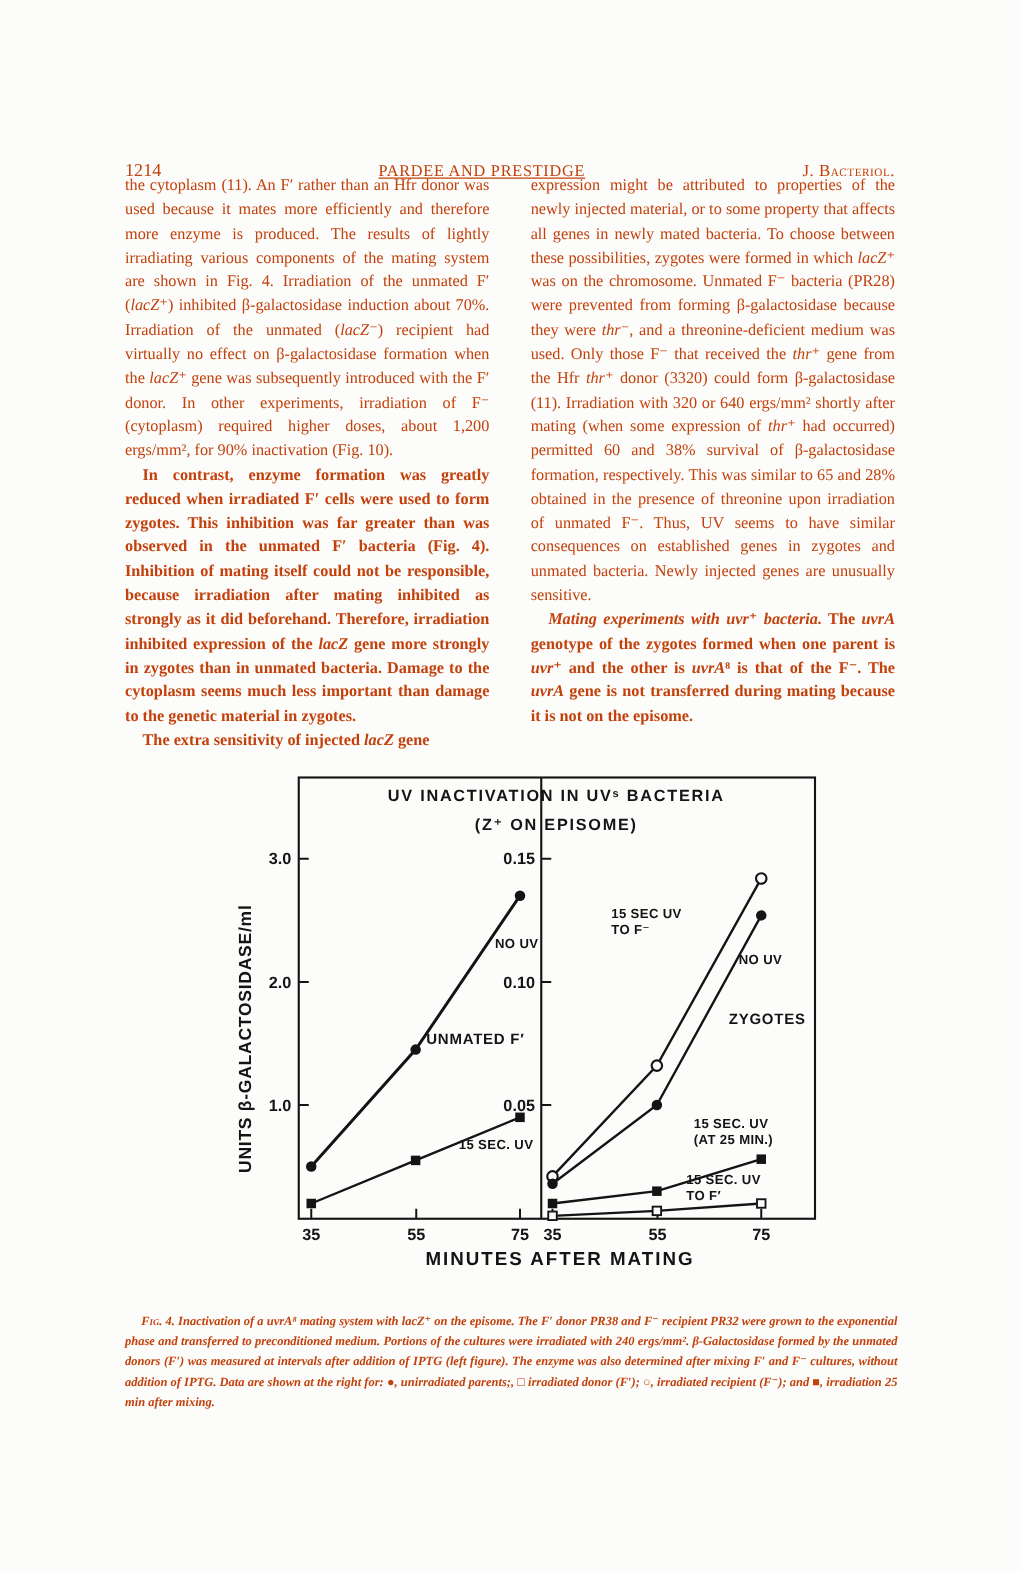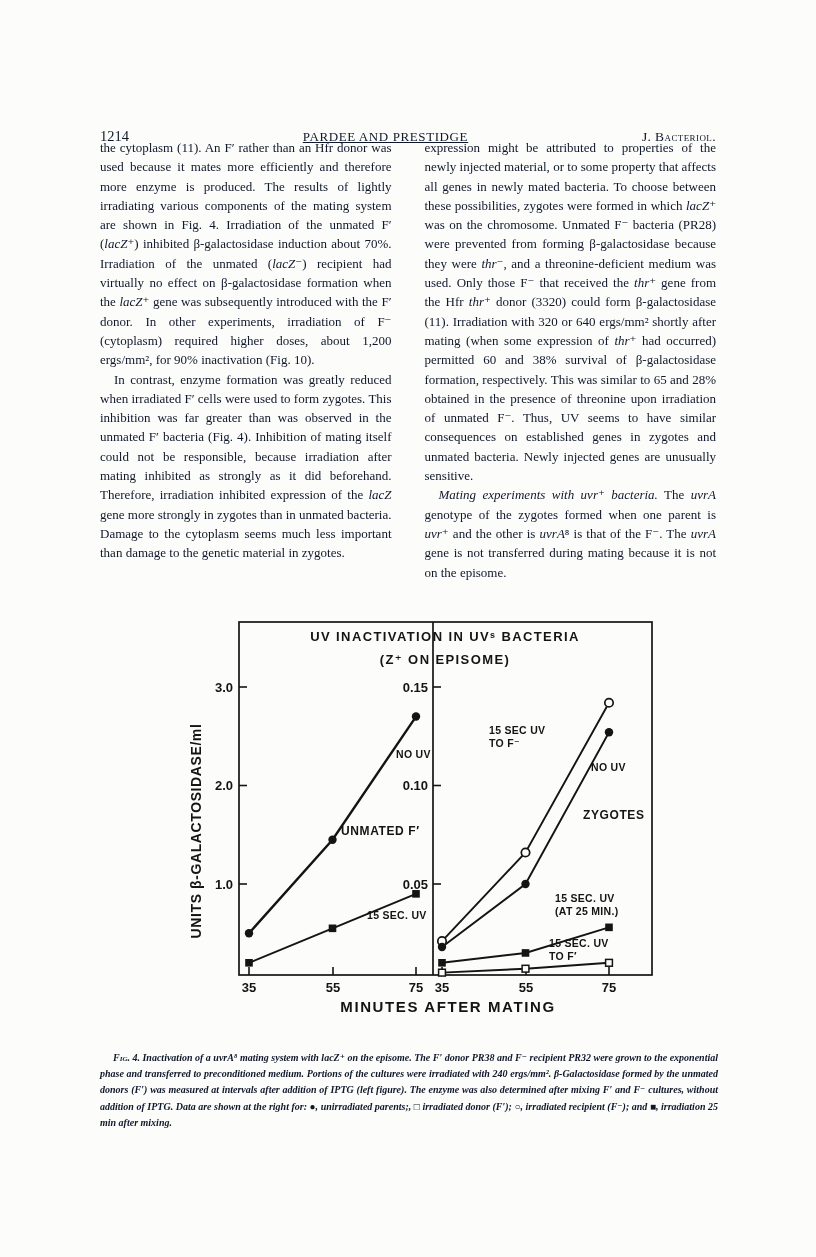--- a/index.html
+++ b/index.html
@@ -1,41 +1,41 @@
 <!DOCTYPE html>
 <html><head>
 <meta charset="utf-8">
 <style>
   html,body{margin:0;padding:0;background:#e8e8e8;}
   .page{
     position:relative;
     width:816px;height:1257px;
     background:#fcfcfa;
-    color:#0f172a;
+    color:#c2410c;
     font-family:"Liberation Serif","DejaVu Serif","DejaVu Sans",serif;
     overflow:hidden;
     margin:0 auto;
   }
   .running-head{
     position:absolute;top:97px;left:100px;width:616px;
     display:flex;justify-content:space-between;align-items:baseline;
     font-size:14px;
   }
   .running-head .page-num{font-size:14.5px;}
   .running-head .authors{letter-spacing:0.6px;font-size:13px;text-decoration:underline;}
   .running-head .journal{font-variant:small-caps;font-size:13.5px;letter-spacing:0.4px;margin-top:32px;}
   .columns{
     position:absolute;top:138px;left:100px;width:616px;height:486px;
     display:flex;gap:33px;overflow:hidden;
   }
   .col{width:298px;}
   .body-p{
     margin:0;font-size:13px;line-height:19.3px;text-align:justify;
   }
-  .body-p.indent{text-indent:14px;}
+  .body-p.indent{text-indent:14px;font-weight:bold;}
   .figure{position:absolute;top:618px;left:186px;width:470px;height:402px;}
   #figure-svg text{fill:#141414;}
   .fig-title{font:700 13px "Liberation Sans","DejaVu Sans",sans-serif;letter-spacing:1.4px;}
   .tick-y,.tick-x{font:700 13px "Liberation Sans","DejaVu Sans",sans-serif;}
   .axis-label-x{font:700 15px "Liberation Sans","DejaVu Sans",sans-serif;letter-spacing:1.6px;}
   .axis-label-y{font:700 14px "Liberation Sans","DejaVu Sans",sans-serif;letter-spacing:0.6px;}
   .series-label{font:700 10.5px "Liberation Sans","DejaVu Sans",sans-serif;letter-spacing:0.3px;}
   .chart-annotation{font:700 12px "Liberation Sans","DejaVu Sans",sans-serif;letter-spacing:0.6px;}
   .caption{
     position:absolute;top:1050px;left:100px;width:618px;
@@ -52,20 +52,21 @@
   <div class="running-head">
     <span class="page-num">1214</span>
     <span class="authors">PARDEE AND PRESTIDGE</span>
     <span class="journal">J. Bacteriol.</span>
   </div>
 
   <div class="columns">
     <div class="col">
       <p class="body-p">the cytoplasm (11). An F′ rather than an Hfr donor was used because it mates more efficiently and therefore more enzyme is produced. The results of lightly irradiating various components of the mating system are shown in Fig. 4. Irradiation of the unmated F′ (<i>lacZ</i>⁺) inhibited β-galactosidase induction about 70%. Irradiation of the unmated (<i>lacZ</i>⁻) recipient had virtually no effect on β-galactosidase formation when the <i>lacZ</i>⁺ gene was subsequently introduced with the F′ donor. In other experiments, irradiation of F⁻ (cytoplasm) required higher doses, about 1,200 ergs/mm², for 90% inactivation (Fig. 10).</p>
       <p class="body-p indent">In contrast, enzyme formation was greatly reduced when irradiated F′ cells were used to form zygotes. This inhibition was far greater than was observed in the unmated F′ bacteria (Fig. 4). Inhibition of mating itself could not be responsible, because irradiation after mating inhibited as strongly as it did beforehand. Therefore, irradiation inhibited expression of the <i>lacZ</i> gene more strongly in zygotes than in unmated bacteria. Damage to the cytoplasm seems much less important than damage to the genetic material in zygotes.</p>
+      <p class="body-p indent">The extra sensitivity of injected <i>lacZ</i> gene</p>
     </div>
     <div class="col">
       <p class="body-p">expression might be attributed to properties of the newly injected material, or to some property that affects all genes in newly mated bacteria. To choose between these possibilities, zygotes were formed in which <i>lacZ</i>⁺ was on the chromosome. Unmated F⁻ bacteria (PR28) were prevented from forming β-galactosidase because they were <i>thr</i>⁻, and a threonine-deficient medium was used. Only those F⁻ that received the <i>thr</i>⁺ gene from the Hfr <i>thr</i>⁺ donor (3320) could form β-galactosidase (11). Irradiation with 320 or 640 ergs/mm² shortly after mating (when some expression of <i>thr</i>⁺ had occurred) permitted 60 and 38% survival of β-galactosidase formation, respectively. This was similar to 65 and 28% obtained in the presence of threonine upon irradiation of unmated F⁻. Thus, UV seems to have similar consequences on established genes in zygotes and unmated bacteria. Newly injected genes are unusually sensitive.</p>
       <p class="body-p indent"><i>Mating experiments with uvr⁺ bacteria.</i> The <i>uvrA</i> genotype of the zygotes formed when one parent is <i>uvr</i>⁺ and the other is <i>uvrA</i>⁸ is that of the F⁻. The <i>uvrA</i> gene is not transferred during mating because it is not on the episome.</p>
     </div>
   </div>
 
   <div class="figure">
     <svg id="figure-svg" width="470" height="400" viewBox="0 0 470 400">
 

